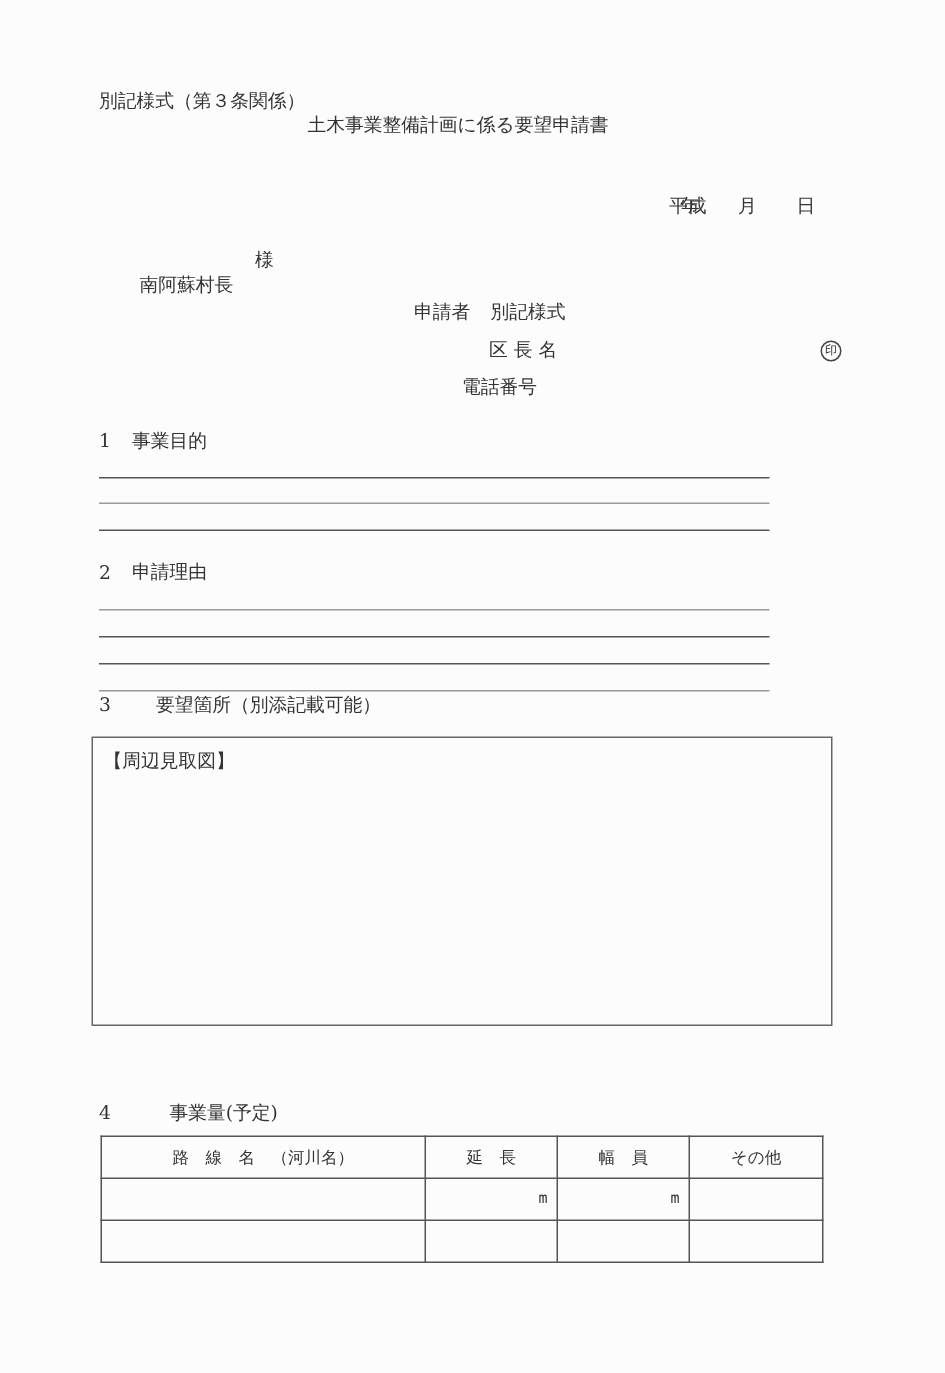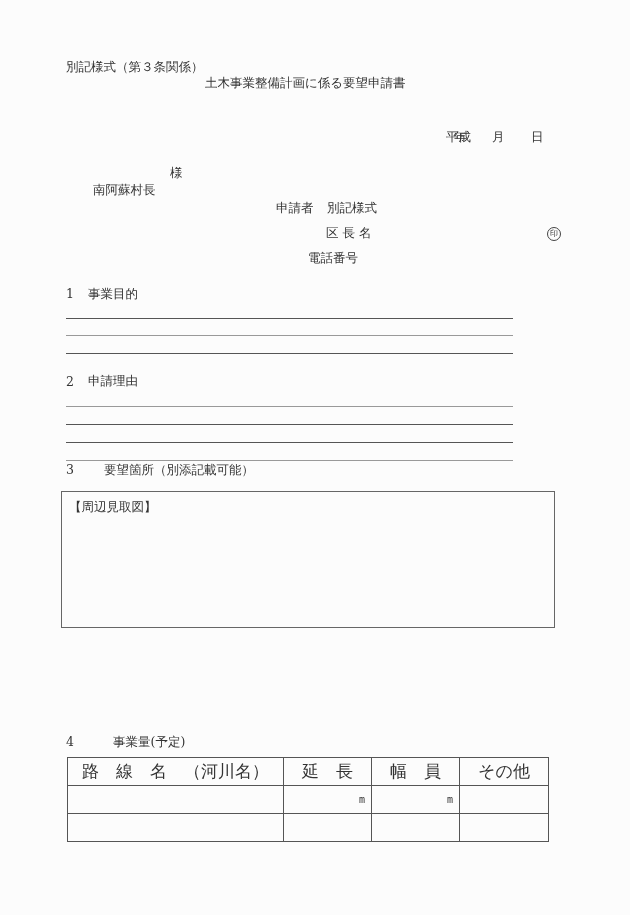--- a/index.html
+++ b/index.html
@@ -30,21 +30,21 @@
       top: 757px;
       width: 481px;
       border-collapse: collapse;
       table-layout: fixed;
     }
     table.qty td, table.qty th {
       border: 1.2px solid #555;
       height: 27px;
       padding: 0;
       font-weight: normal;
-      font-size: 17px;
+      font-size: 11px;
       color: #333;
       text-align: center;
       vertical-align: middle;
     }
     table.qty td.unit {
       text-align: right;
       padding-right: 6px;
       font-size: 10px;
       font-family: "DejaVu Sans Mono", "Liberation Mono", monospace;
     }
@@ -99,21 +99,21 @@
   <div class="abs" style="left:88px; top:376px;font-family:Liberation Mono, monospace;">申請理由</div>
   <div class="hline light" style="left:66px; width:447px; top:406px;"></div>
   <div class="hline" style="left:66px; width:447px; top:424px;"></div>
   <div class="hline" style="left:66px; width:447px; top:442px;"></div>
   <div class="hline light" style="left:66px; width:447px; top:460px;"></div>
 </div>
 
 <div>
   <div class="abs" style="left:66px; top:464px;">3</div>
   <div class="abs" style="left:88px; top:464px;margin-left:16px;">要望箇所（別添記載可能）</div>
-  <div class="box" style="left:61px; top:491px; width:494px; height:137px;">
+  <div class="box" style="left:61px; top:491px; width:494px; height:193px;">
     <div class="abs" style="left:7px; top:9px;">【周辺見取図】</div>
   </div>
 </div>
 
 <div>
   <div class="abs" style="left:66px; top:736px;">4</div>
   <div class="abs" style="left:88px; top:736px;margin-left:25px;">事業量(予定)</div>
 
   <table class="qty">
     <colgroup>

